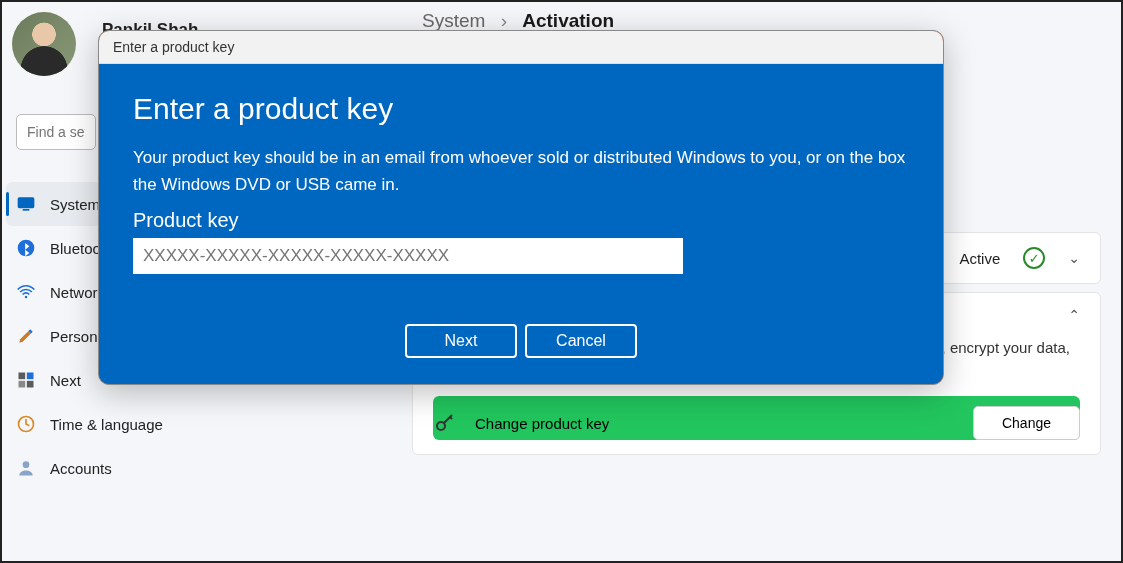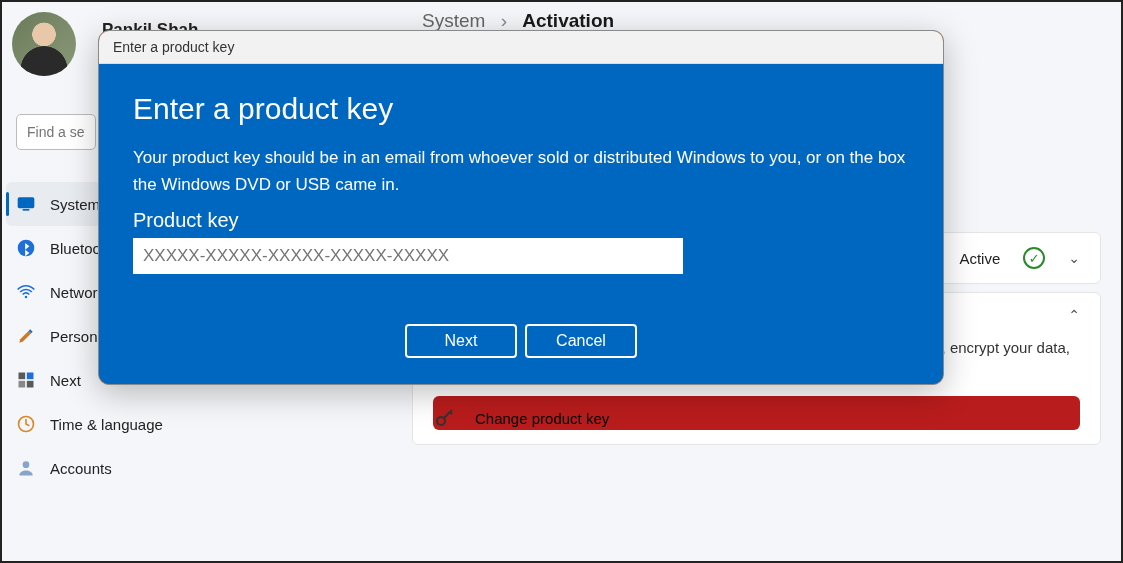--- a/index.html
+++ b/index.html
@@ -19,21 +19,21 @@
 .nav-item.selected::before { content:""; position:absolute; left:0; top:10px; bottom:10px; width:3px; background:#0067c0; border-radius:3px; }
 .nav-icon { width: 20px; height: 20px; display: inline-flex; align-items:center; justify-content:center; }
 
 .content { position: absolute; top: 230px; left: 410px; right: 20px; }
 .card { background: #fff; border: 1px solid #e4e4e4; border-radius: 6px; margin-bottom: 8px; padding: 14px 20px; display: flex; align-items: center; justify-content: space-between; }
 .card .right { display:flex; align-items:center; gap:23px; }
 .status { font-size: 15px; color: #222; }
 .check { width:22px; height:22px; border:2px solid #2a8a2a; border-radius:50%; display:inline-flex; align-items:center; justify-content:center; color:#2a8a2a; font-size:13px; }
 .chev { color:#555; font-size:14px; }
 .feature-text { font-size: 15px; color: #333; flex: 1; margin-left: 60px; line-height: 1.5; }
-.key-row { display:flex; align-items:center; justify-content:space-between; padding: 16px 20px; background:#b91c1c; border:1px solid #e4e4e4; border-radius:6px; }
+.key-row { display:flex; align-items:center; justify-content:space-between; padding: 16px 20px; background:#22c55e; border:1px solid #e4e4e4; border-radius:6px; }
 .key-left { display:flex; align-items:center; gap:18px; font-size:15px; }
 .key-icon { width:24px; height:24px; color:#333; }
 .change-btn { background:#fff; border:1px solid #ccc; border-radius:5px; padding: 8px 28px; font-size:14px; cursor:pointer; }
 
 .dialog { position: absolute; top: 28px; left: 96px; width: 846px; background: #c2410c; border: 1px solid #8a8a8a; border-radius: 11px; overflow: hidden; box-shadow: 0 8px 32px rgba(0,0,0,.25); }
 .dialog-title { background: #f2f2f2; padding: 8px 14px; font-size: 14px; color: #333; border-bottom: 1px solid #ddd; }
 .dialog-body { background: #0067c0; color: #fff; padding: 28px 34px 26px; }
 .dialog-h { font-size: 30px; font-weight: 300; margin-bottom: 18px; }
 .dialog-desc { font-size: 17px; line-height: 1.6; margin-bottom: 11px; }
 .pk-label { font-size: 20px; margin-bottom: 6px; }
@@ -138,20 +138,21 @@
     </div>
     <div class="feature-text" style="margin-left:60px;">to work and school networks, remotely access one PC from another, encrypt your data, and more.</div>
     <div class="key-row" style="border:none; padding:10px 0 0;">
       <div class="key-left">
         <span class="key-icon"><svg viewBox="0 0 24 24" width="24" height="24">
               <circle cx="8" cy="15" r="4" fill="none" stroke="#333" stroke-width="2"></circle>
               <path d="M11 12l8-8M17 6l2 2" stroke="#333" stroke-width="2" fill="none"></path>
             </svg></span>
         <span>Change product key</span>
       </div>
+      <button class="change-btn">Change</button>
     </div>
   </div>
 </div>
 
 <div class="dialog">
   <div class="dialog-title">Enter a product key</div>
   <div class="dialog-body">
     <div class="dialog-h">Enter a product key</div>
     <div class="dialog-desc">Your product key should be in an email from whoever sold or distributed Windows to you, or on the box the Windows DVD or USB came in.</div>
     <div class="pk-label">Product key</div>

